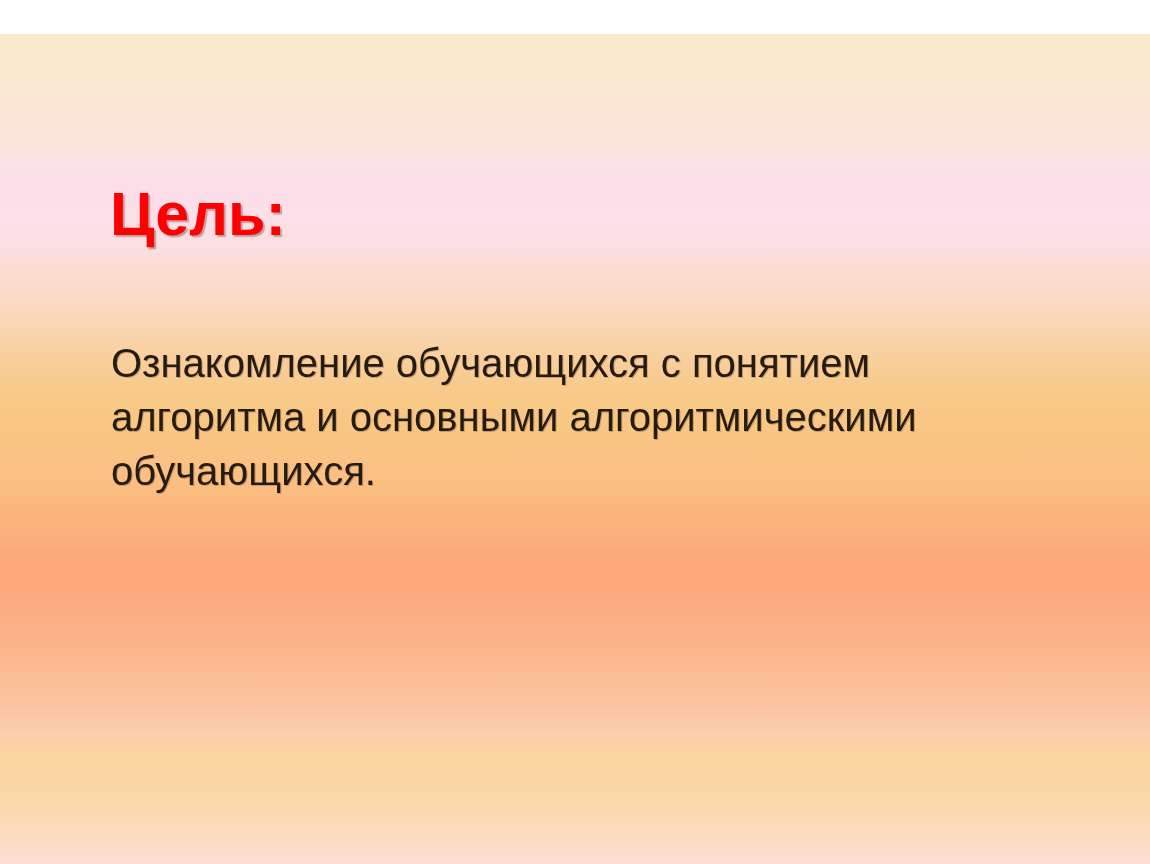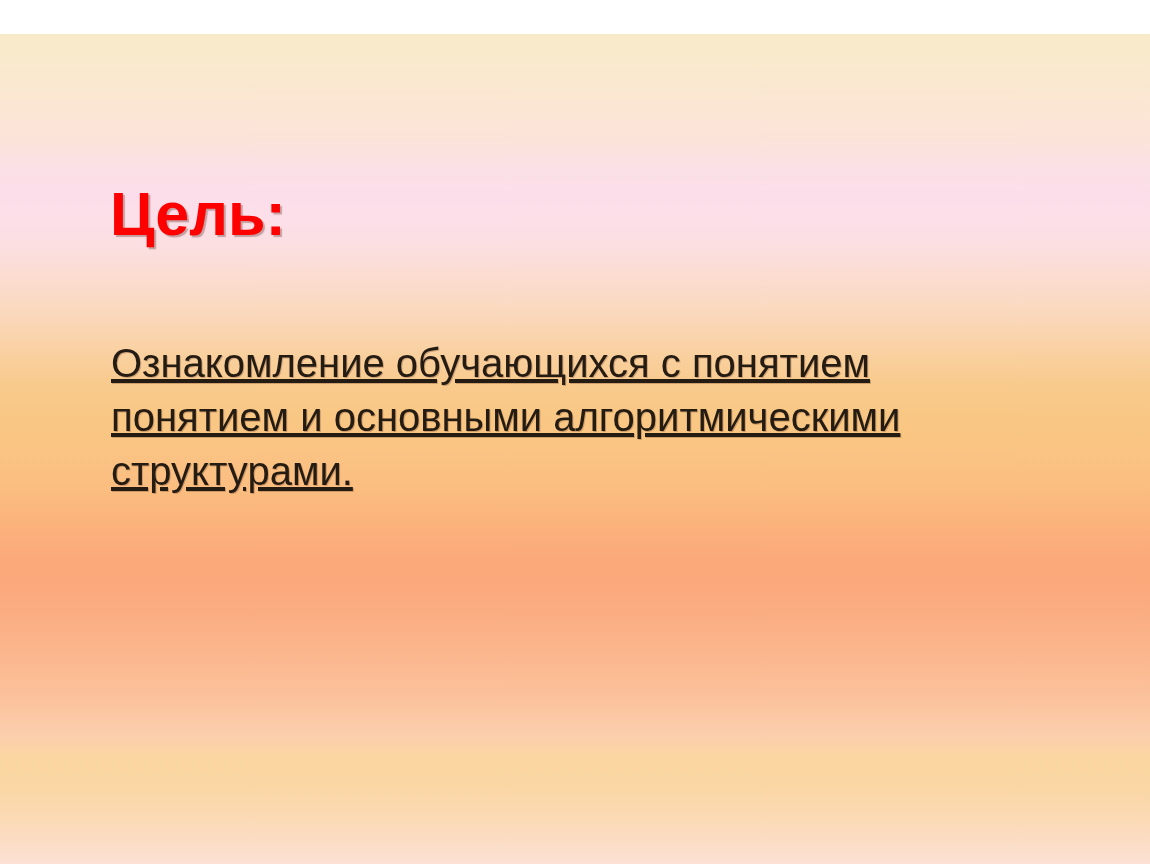--- a/index.html
+++ b/index.html
@@ -84,31 +84,30 @@
     font-size: 40px;
     font-weight: normal;
     line-height: 54px;
     color: #241b12;
     text-shadow: 1px 1px 0.5px rgba(110, 60, 35, 0.30);
   }
 
   .bodytext .line {
     display: block;
     white-space: nowrap;
-    text-decoration: underline;
   }
 </style>
 </head>
 <body>
 
 <div id="slide">
   <div id="slide-body">
 
     <div class="title">Цель:</div>
 
     <div class="bodytext">
       <span class="line">Ознакомление обучающихся с понятием</span>
-      <span class="line">понятием и основными алгоритмическими</span>
-      <span class="line">структурами.</span>
+      <span class="line">алгоритма и основными алгоритмическими</span>
+      <span class="line">обучающихся.</span>
     </div>
 
   </div>
 </div>
 
 </body></html>

